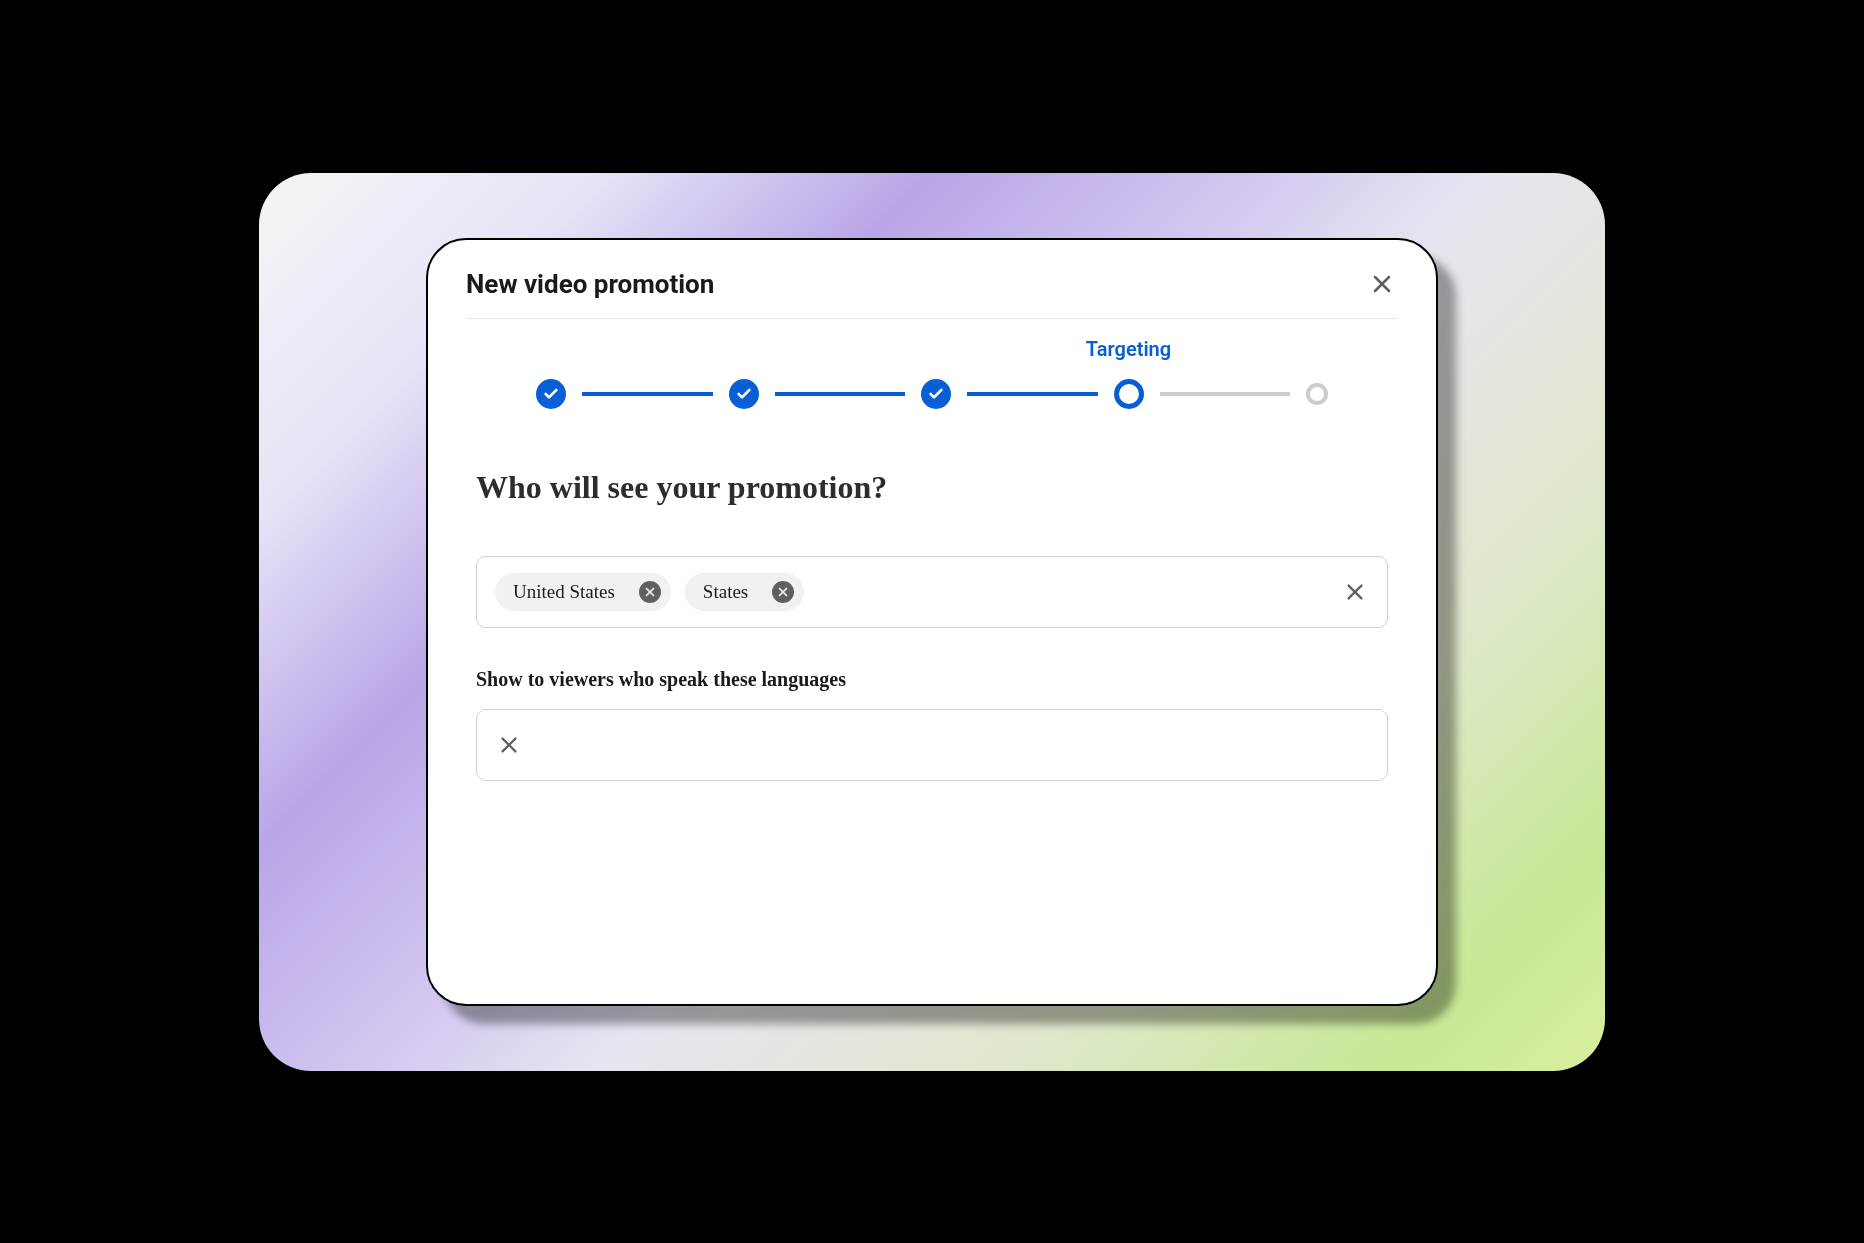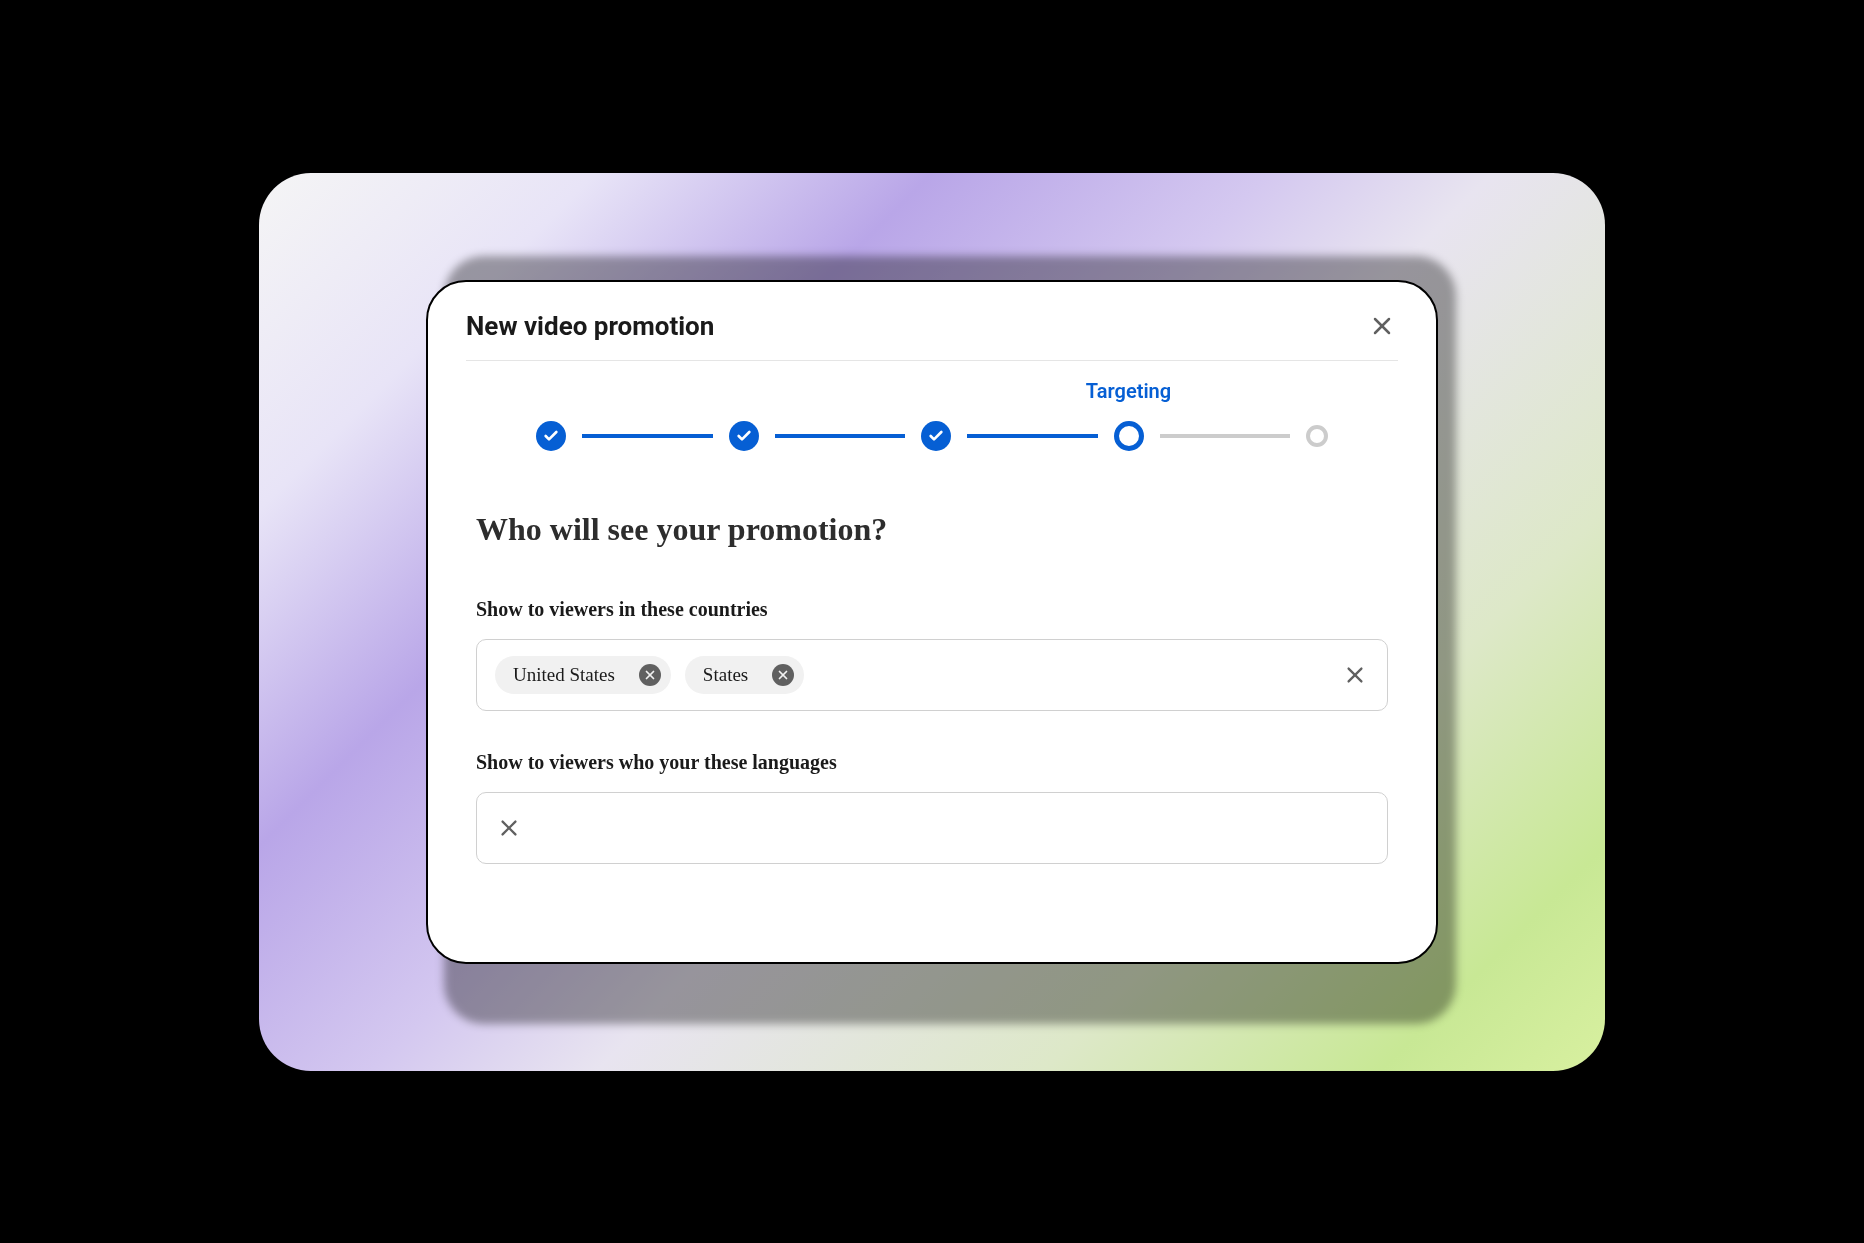--- a/index.html
+++ b/index.html
@@ -35,21 +35,21 @@
       height: 768px;
       background: rgba(0, 0, 0, 0.35);
       border-radius: 40px;
       transform: translate(18px, 18px);
       filter: blur(4px);
     }
     
     .modal {
       position: relative;
       width: 1012px;
-      height: 684px;
+      height: 768px;
       background: #fff;
       border: 2.5px solid #000;
       border-radius: 40px;
       padding: 28px 38px 40px 38px;
       display: flex;
       flex-direction: column;
     }
     
     .modal-header {
       display: flex;
@@ -308,21 +308,20 @@
         </div>
 
       </div>
     </div>
 
     <div class="content">
 
       <h1 class="section-heading">Who will see your promotion?</h1>
 
       <div class="field-group">
-        <div class="field-label">Show to viewers in these countries</div>
         <div class="chip-input">
           <div class="chips-area">
 
             <div class="chip">
               <span>United States</span>
               <button class="chip-remove">
                 <svg viewBox="0 0 24 24" fill="none" stroke="currentColor" stroke-width="3.5" stroke-linecap="round">
                   <line x1="5" y1="5" x2="19" y2="19"></line>
                   <line x1="19" y1="5" x2="5" y2="19"></line>
                 </svg>
@@ -343,21 +342,21 @@
           <button class="clear-btn">
             <svg viewBox="0 0 24 24" fill="none" stroke="currentColor" stroke-width="2.5" stroke-linecap="round">
               <line x1="5" y1="5" x2="19" y2="19"></line>
               <line x1="19" y1="5" x2="5" y2="19"></line>
             </svg>
           </button>
         </div>
       </div>
 
       <div class="field-group">
-        <div class="field-label">Show to viewers who your these languages</div>
+        <div class="field-label">Show to viewers who speak these languages</div>
         <div class="chip-input">
           <button class="clear-btn">
             <svg viewBox="0 0 24 24" fill="none" stroke="currentColor" stroke-width="2.5" stroke-linecap="round">
               <line x1="5" y1="5" x2="19" y2="19"></line>
               <line x1="19" y1="5" x2="5" y2="19"></line>
             </svg>
           </button>
         </div>
       </div>
 

